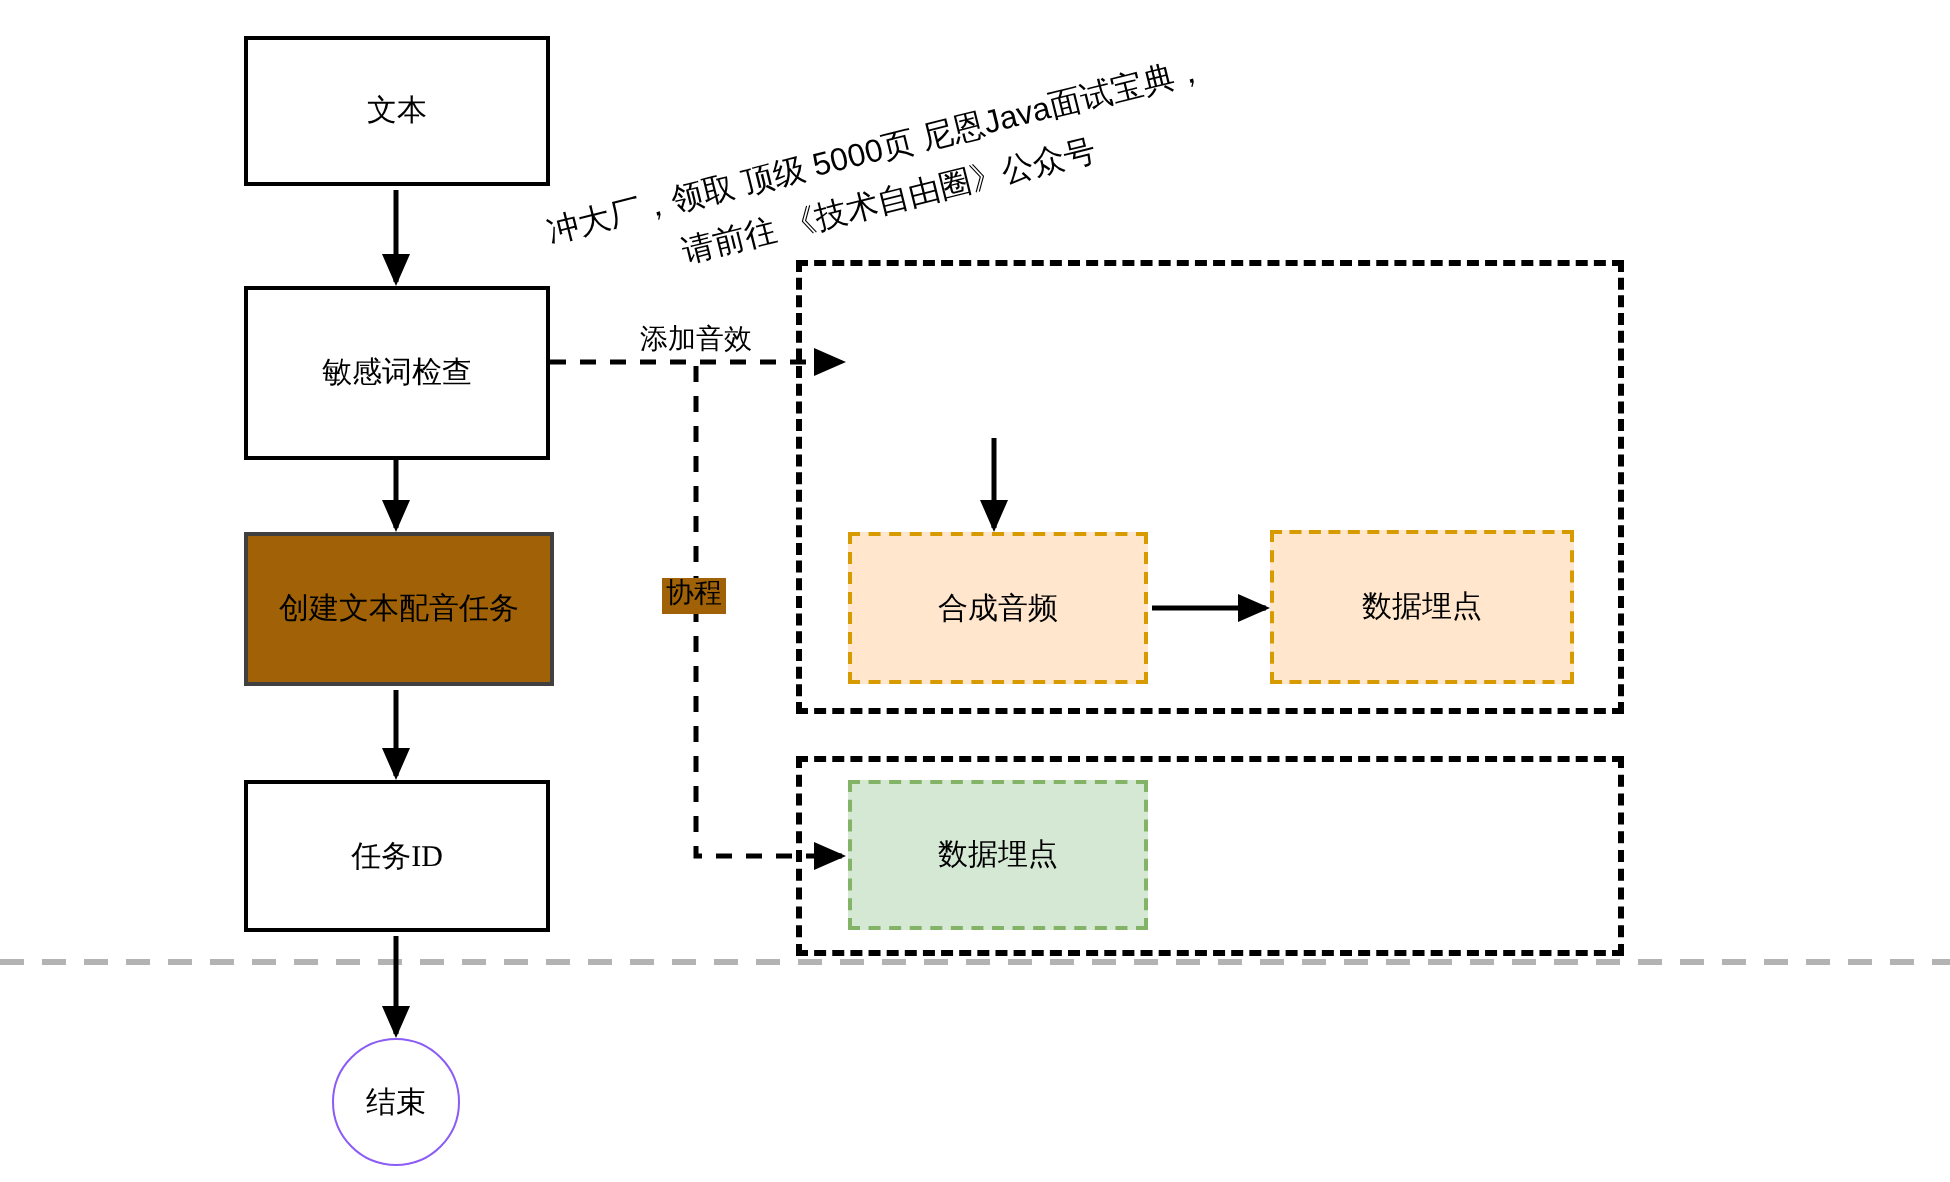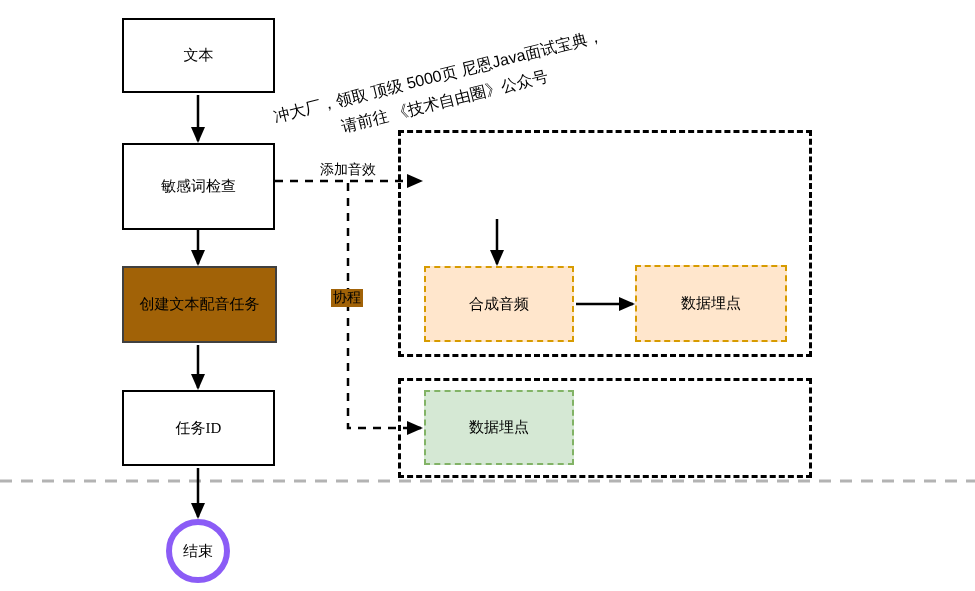--- a/index.html
+++ b/index.html
@@ -28,21 +28,21 @@
     font-size: 15px;
     color: #000;
     background: #fff;
     text-align: center;
   }
   .solid  { border: 2px solid #000; }
   .dashed-black { border: 2px dashed #000; }
   .blue   { background: #a16207; border: 2px solid #404040; }
   .orange { background: #ffe6cc; border: 2px dashed #d79b00; }
   .green  { background: #d5e8d4; border: 2px dashed #82b366; }
-  .circle { border-radius: 50%; border: 6px solid #8b5cf6; }
+  .circle { border-radius: 50%; border: 1px solid #8b5cf6; }
   .edge-label {
     position: absolute;
     font-size: 14px;
     line-height: 18px;
     white-space: nowrap;
   }
   .edge-label.bg { background: #a16207; padding: 0 2px; font-family: Liberation Serif, serif; }
   .wm {
     position: absolute;
     left: 250px;

